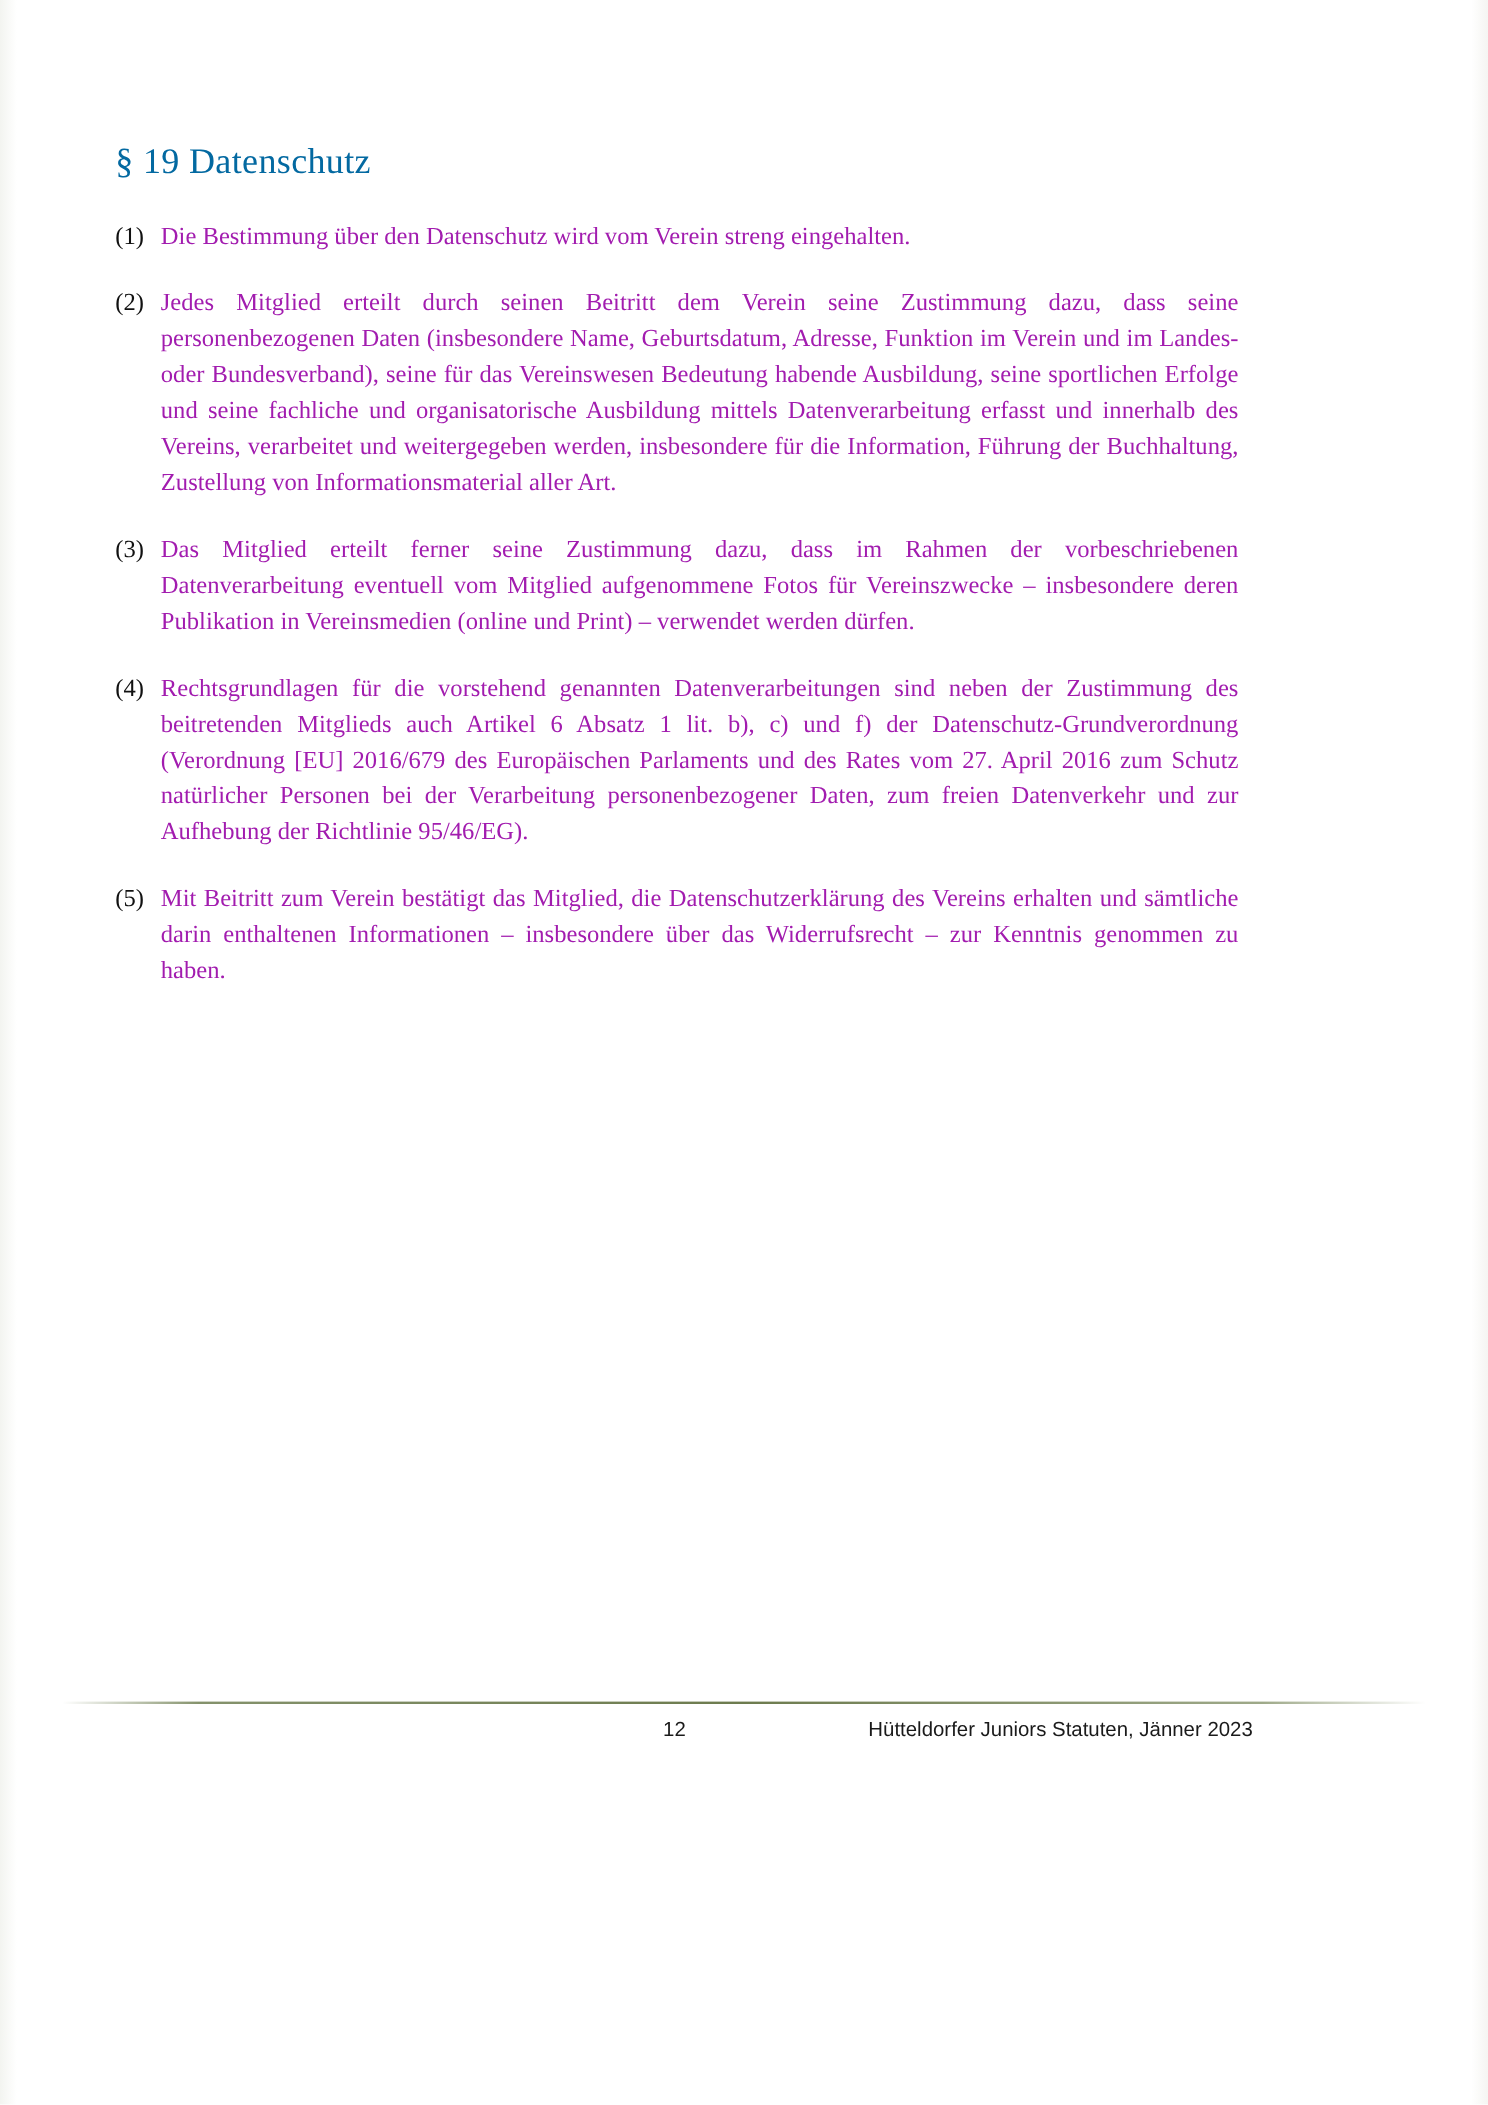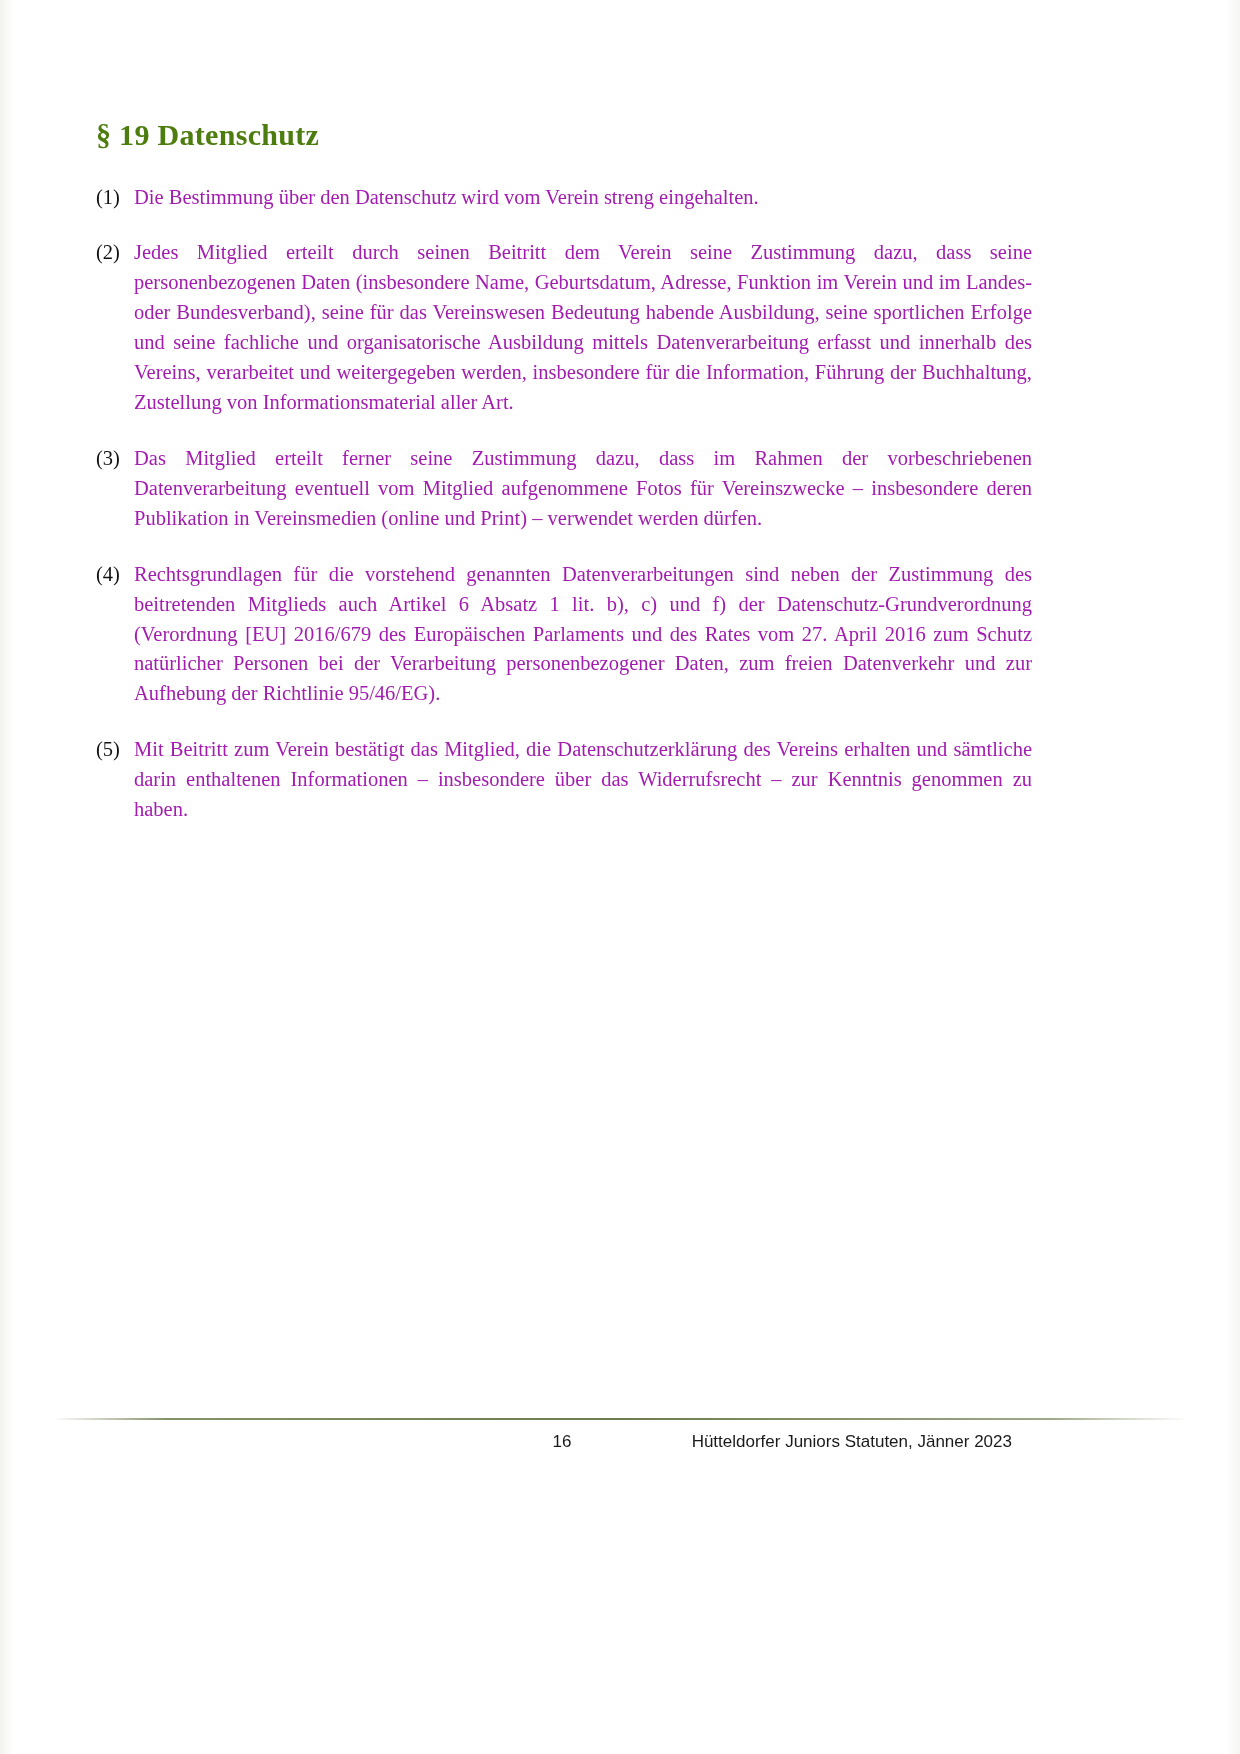--- a/index.html
+++ b/index.html
@@ -46,24 +46,24 @@
   .content {
     position: absolute;
     left: 96px;
     top: 118px;
     width: 936px;
   }
 
   
   .section-heading {
     font-family: "Liberation Serif", "DejaVu Serif", serif;
-    font-weight: bold;
+    font-weight: normal;
     font-size: 30px;
     line-height: 1.15;
-    color: #4d7c0f;
+    color: #0369a1;
     margin: 0 0 30px 0;
     letter-spacing: 0.3px;
   }
 
   
   .para {
     display: flex;
     align-items: flex-start;
     margin: 0 0 26px 0;
   }
@@ -106,21 +106,21 @@
     color: #1a1a1a;
   }
   .footer-page {
     position: absolute;
     left: 0;
     width: 1020px;
     text-align: center;
   }
   .footer-doc {
     position: absolute;
-    right: 176px;
+    right: 144px;
     white-space: nowrap;
   }
 </style>
 </head>
 <body>
 
 <div class="page">
 
   <div class="content">
 
@@ -149,17 +149,17 @@
     <div class="para">
       <div class="para-num">(5)</div>
       <div class="para-text">Mit Beitritt zum Verein bestätigt das Mitglied, die Datenschutzerklärung des Vereins erhalten und sämtliche darin enthaltenen Informationen – insbesondere über das Widerrufsrecht – zur Kenntnis genommen zu haben.</div>
     </div>
 
   </div>
 
   <div class="footer-rule"></div>
 
   <div class="footer">
-    <span class="footer-page">16</span>
+    <span class="footer-page">12</span>
     <span class="footer-doc">Hütteldorfer Juniors Statuten, Jänner 2023</span>
   </div>
 
 </div>
 
 </body></html>

